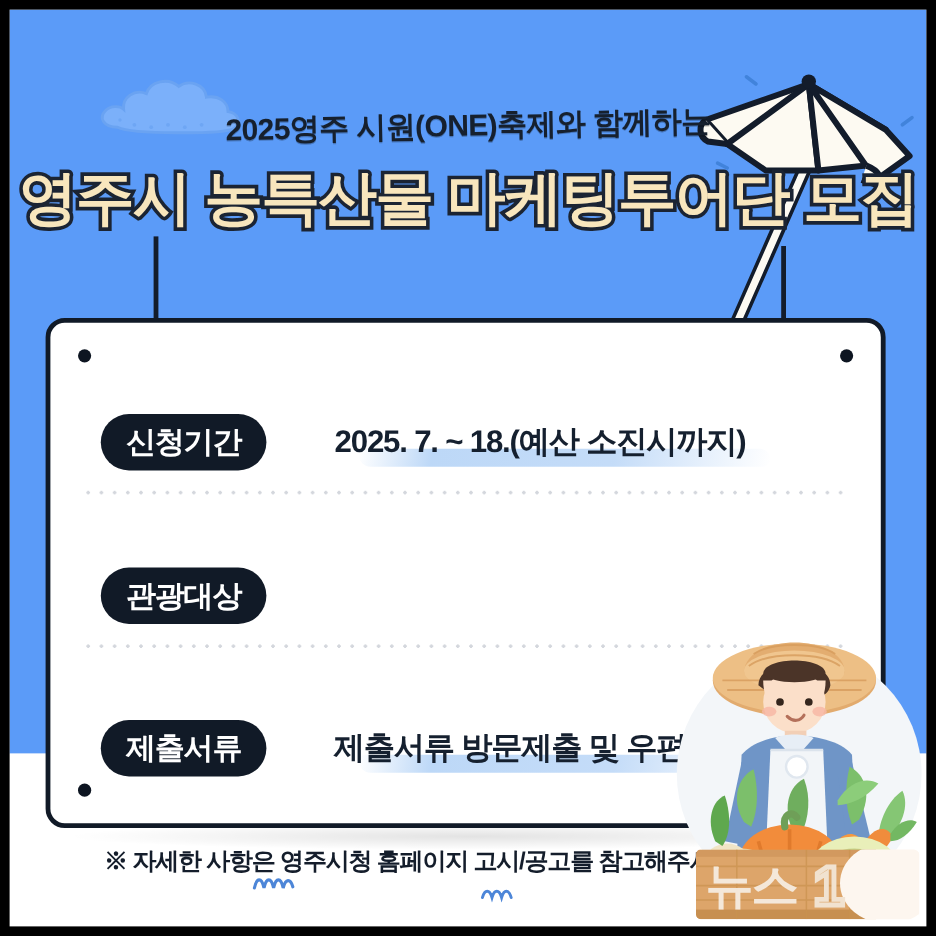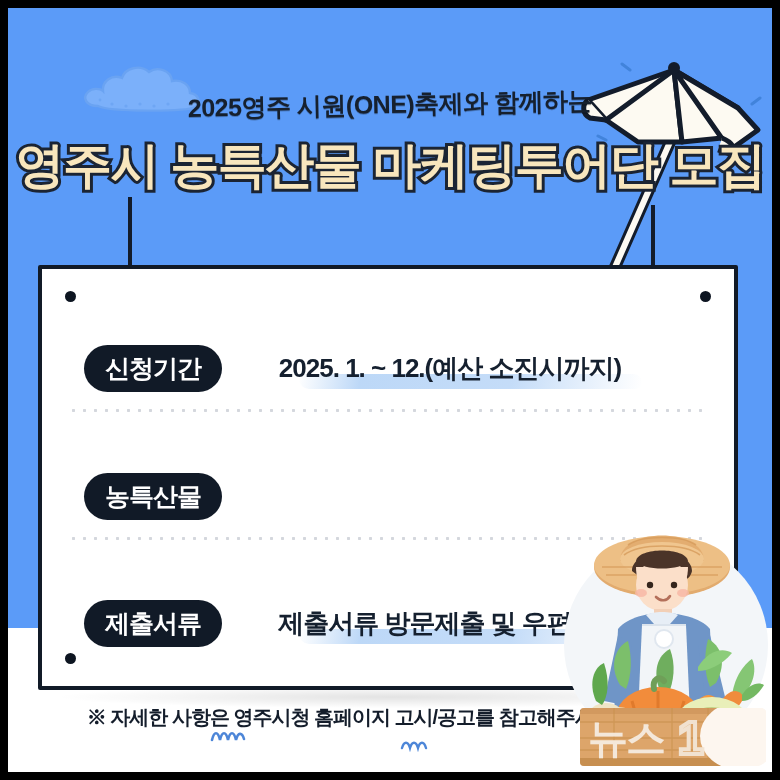--- a/index.html
+++ b/index.html
@@ -88,21 +88,21 @@
   .string-left  { left: 128px; top: 197px; height: 75px; }
   .string-right { left: 651px; top: 205px; height: 67px; }
 
   
   .card {
     position: absolute;
     left: 38px; top: 265px;
     width: 700px; height: 425px;
     background: #ffffff;
     border: 4px solid #111a27;
-    border-radius: 2px;
+    border-radius: 16px;
     z-index: 4;
   }
   .card-shadow {
     position: absolute;
     left: 62px; top: 686px;
     width: 660px; height: 22px;
     background: radial-gradient(ellipse at center, rgba(0,0,0,0.11) 0%, rgba(0,0,0,0) 72%);
     z-index: 3;
   }
 
@@ -289,28 +289,28 @@
     <span class="nail nail-tl"></span>
     <span class="nail nail-tr"></span>
     <span class="nail nail-bl"></span>
     <span class="nail nail-br"></span>
 
     <div class="rows">
 
       <div class="info-row row-0">
         <div class="pill">신청기간</div>
         <div class="value-wrap">
-          <span class="value">2025. 1. ~ 12.(예산 소진시까지)</span>
+          <span class="value">2025. 7. ~ 18.(예산 소진시까지)</span>
         </div>
       </div>
 
       <div class="divider divider-0"></div>
 
       <div class="info-row row-1">
-        <div class="pill">농특산물</div>
+        <div class="pill">관광대상</div>
       </div>
 
       <div class="divider divider-1"></div>
 
       <div class="info-row row-2">
         <div class="pill">제출서류</div>
         <div class="value-wrap">
           <span class="value">제출서류 방문제출 및 우편제출</span>
         </div>
       </div>

